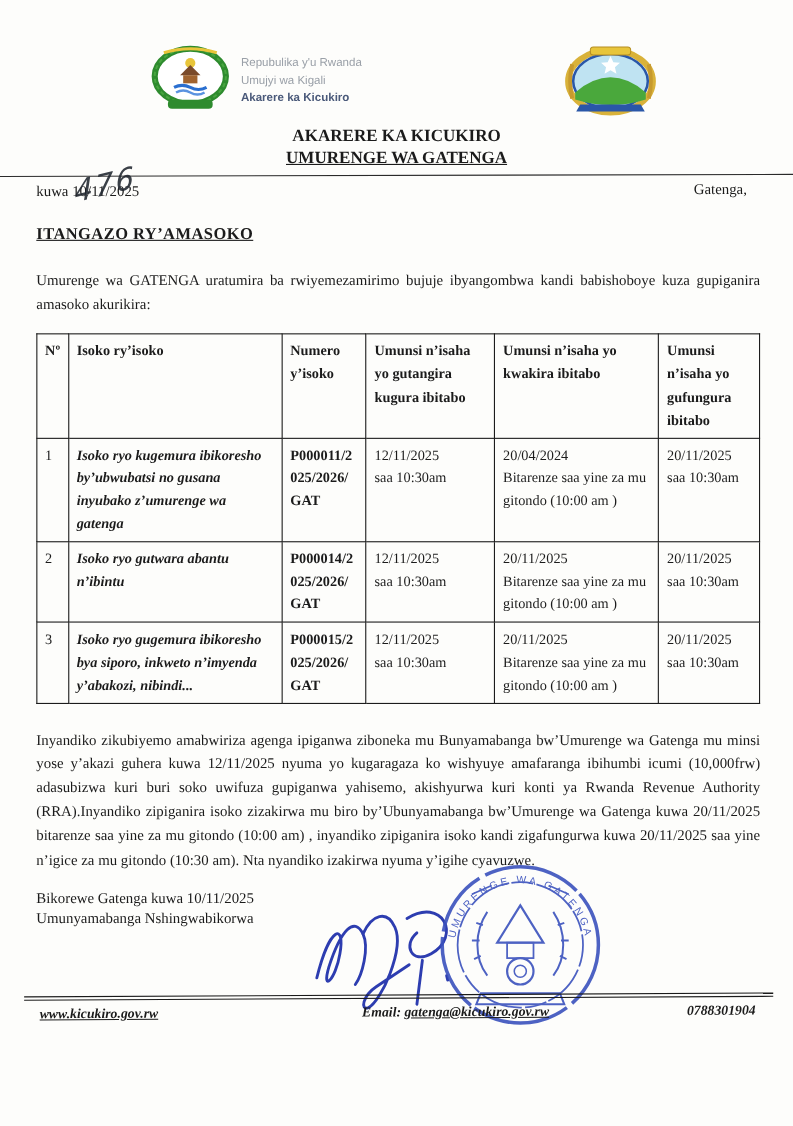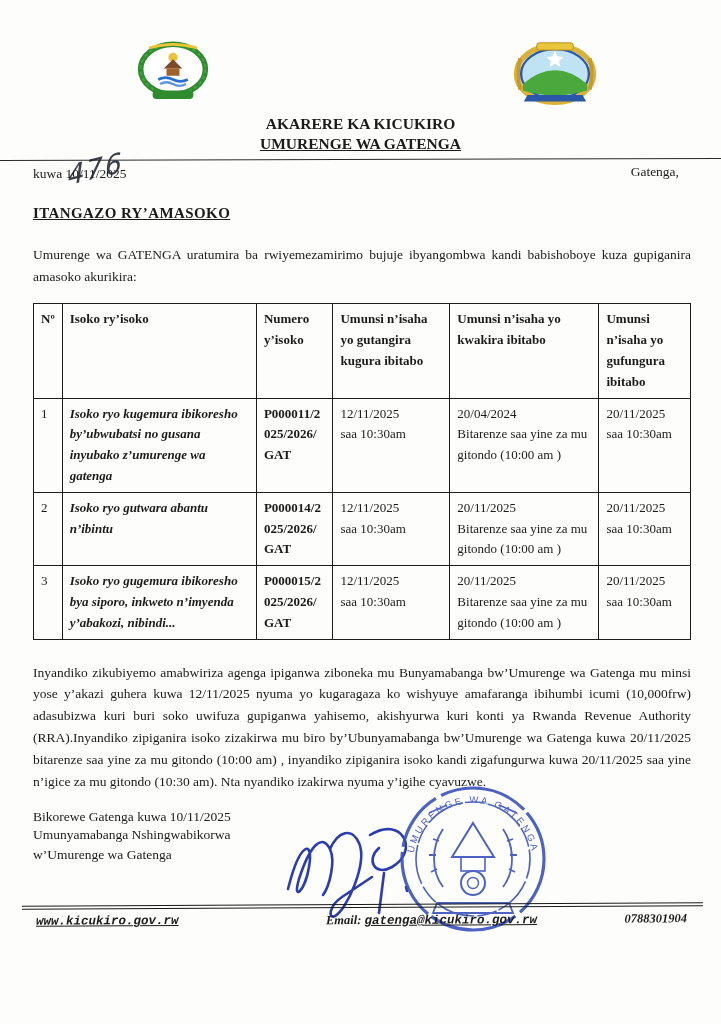--- a/index.html
+++ b/index.html
@@ -69,21 +69,21 @@
   .signature-svg { position:absolute; left:245px; top:8px; }
   .stamp-svg { position:absolute; left:360px; top:-38px; opacity:.9; }
 
   
   .footer { position:absolute; left:22px; right:18px; top:904px; transform:rotate(-.3deg); }
   .footer-rule { border-top:4px double #1a1a1a; }
   .footer-row {
     display:flex; justify-content:space-between; margin-top:5px;
     font-size:12.5px; font-weight:bold; font-style:italic;
   }
-  .footer a, .u-line { text-decoration:underline; color:inherit;font-family:Liberation Mono, monospace; }
+  .footer a, .u-line { text-decoration:underline; color:inherit; }
   .footer .site { margin-left:14px; }
   .footer .mail { margin-left:60px; }
   .footer .phone { text-decoration:none; margin-right:16px; }
 </style>
 </head>
 <body>
 
 <div class="page">
 
   <div class="letterhead">
@@ -92,20 +92,25 @@
         <ellipse cx="40" cy="31" rx="35" ry="27" fill="#ffffff" stroke="#2e8b2e" stroke-width="6"></ellipse>
         <ellipse cx="40" cy="31" rx="35" ry="27" fill="none" stroke="#47a53f" stroke-width="2" stroke-dasharray="4 3"></ellipse>
         <circle cx="40" cy="18" r="5" fill="#e8c53a"></circle>
         <path d="M30 30 L40 20 L50 30 Z" fill="#7a4a2a"></path>
         <rect x="33" y="30" width="14" height="8" fill="#a0632f"></rect>
         <path d="M24 42 Q32 38 40 42 Q48 46 56 42" stroke="#2a6fd0" stroke-width="3" fill="none"></path>
         <path d="M26 47 Q33 43 40 47 Q47 51 54 47" stroke="#5b93e0" stroke-width="2.5" fill="none"></path>
         <rect x="18" y="54" width="44" height="9" rx="4" fill="#2e8b2e"></rect>
         <path d="M14 8 Q40 0 66 8" stroke="#e8c53a" stroke-width="3" fill="none"></path>
       </svg>
+      <div class="logo-text">
+        <div class="gray">Repubulika y'u Rwanda</div>
+        <div class="gray">Umujyi wa Kigali</div>
+        <div class="navy">Akarere ka Kicukiro</div>
+      </div>
     </div>
     <svg width="96" height="66" viewBox="0 0 100 72">
       <ellipse cx="50" cy="37" rx="42" ry="31" fill="none" stroke="#d9b23a" stroke-width="6"></ellipse>
       <path d="M12 20 Q8 37 12 54" stroke="#c79a2e" stroke-width="4" fill="none"></path>
       <path d="M88 20 Q92 37 88 54" stroke="#c79a2e" stroke-width="4" fill="none"></path>
       <ellipse cx="50" cy="37" rx="37" ry="27" fill="#bfe3f2" stroke="#2a57a8" stroke-width="2.5"></ellipse>
       <path d="M15 48 Q50 18 85 48 L85 55 Q50 66 15 55 Z" fill="#4aa83c"></path>
       <path d="M50 12 l2.8 6 6.6.6 -5 4.4 1.5 6.5 -5.9-3.5 -5.9 3.5 1.5-6.5 -5-4.4 6.6-.6 Z" fill="#ffffff"></path>
       <rect x="30" y="3" width="40" height="8" rx="3" fill="#e8c53a" stroke="#b58e22" stroke-width="1"></rect>
       <path d="M20 60 L80 60 L84 67 L16 67 Z" fill="#2a57a8"></path>
@@ -205,21 +210,20 @@
           </td>
         </tr>
       </tbody>
     </table>
 
     <p class="body-par">Inyandiko zikubiyemo amabwiriza agenga ipiganwa ziboneka mu Bunyamabanga bw’Umurenge wa Gatenga mu minsi yose y’akazi guhera kuwa 12/11/2025 nyuma yo kugaragaza ko wishyuye amafaranga ibihumbi icumi (10,000frw) adasubizwa kuri buri soko uwifuza gupiganwa yahisemo, akishyurwa kuri konti ya Rwanda Revenue Authority (RRA).Inyandiko zipiganira isoko zizakirwa mu biro by’Ubunyamabanga bw’Umurenge wa Gatenga kuwa 20/11/2025 bitarenze saa yine za mu gitondo (10:00 am) , inyandiko zipiganira isoko kandi zigafungurwa kuwa 20/11/2025  saa yine n’igice za mu gitondo (10:30 am). Nta nyandiko izakirwa nyuma y’igihe cyavuzwe.</p>
 
     <div class="closing">
       <div class="done-at">Bikorewe Gatenga kuwa 10/11/2025</div>
       <div class="role">Umunyamabanga Nshingwabikorwa</div>
-      <div class="role">w’Umurenge wa Gatenga</div>
 
       <svg class="signature-svg" width="150" height="110" viewBox="0 0 150 110">
         <g fill="none" stroke="#2d3db0" stroke-width="2.6" stroke-linecap="round">
           <path d="M10 72 C 22 24, 36 22, 31 50 C 27 74, 14 86, 21 62 C 32 28, 44 16, 52 32 C 58 45, 51 70, 45 78"></path>
           <path d="M52 32 C 60 14, 74 10, 81 26 C 90 46, 68 94, 57 99 C 49 102, 52 88, 64 80 L 94 60"></path>
           <path d="M92 18 C 124 -2, 142 34, 114 50 C 96 60, 88 42, 101 31"></path>
           <path d="M106 56 L 101 96"></path>
           <path d="M128 70 l 1 4"></path>
         </g>
       </svg>

